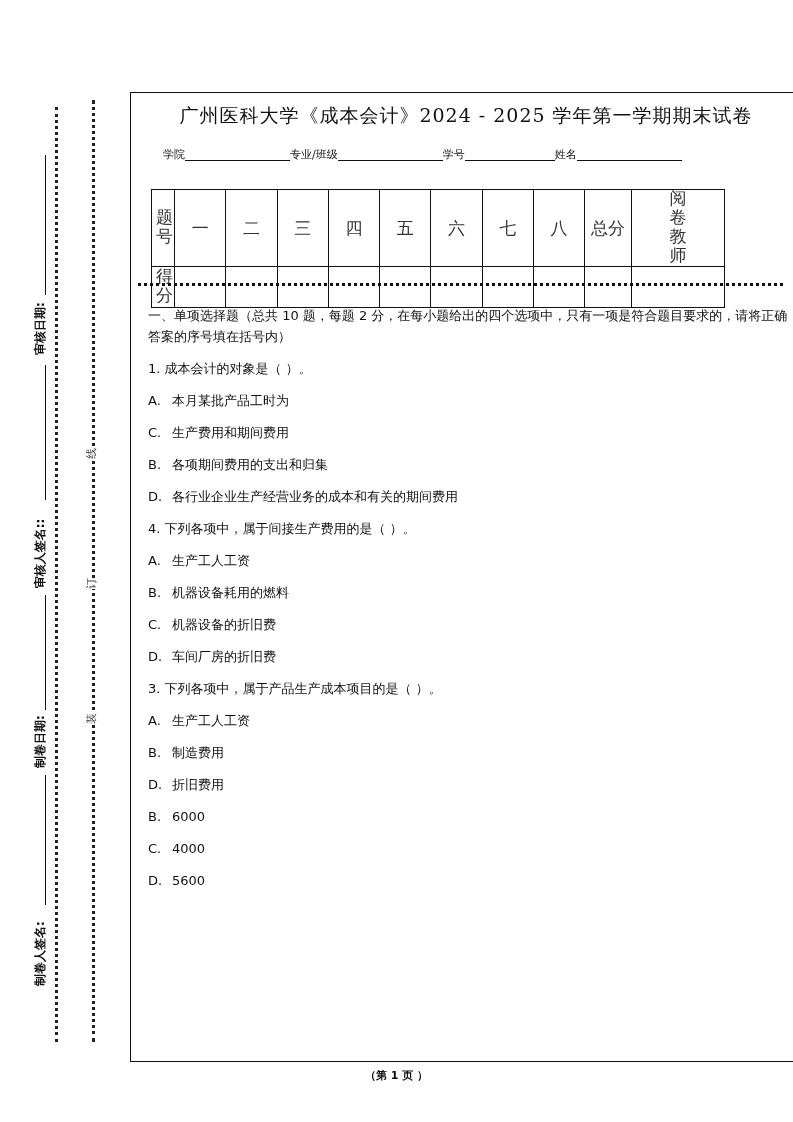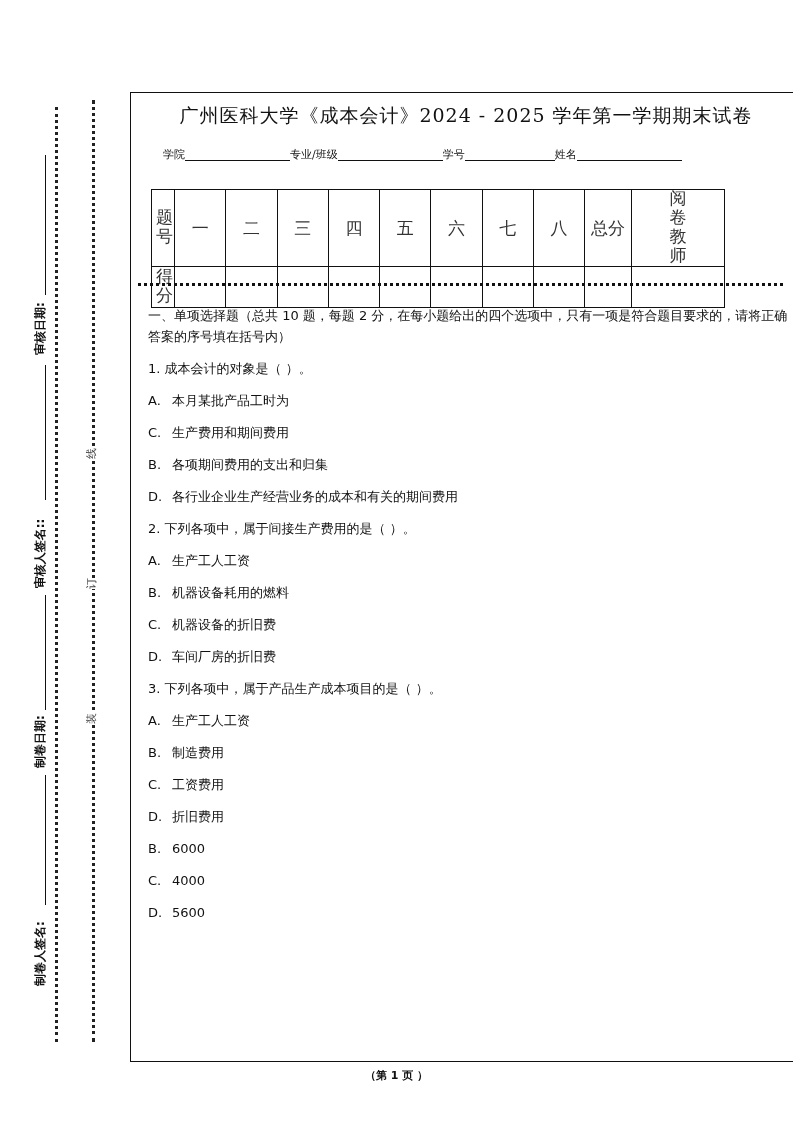--- a/index.html
+++ b/index.html
@@ -129,32 +129,31 @@
 
     <div>
       <p class="para">1. 成本会计的对象是（   ）。</p>
       <p class="opt"><span class="key">A.</span><span>本月某批产品工时为</span></p>
       <p class="opt"><span class="key">C.</span><span>生产费用和期间费用</span></p>
       <p class="opt"><span class="key">B.</span><span>各项期间费用的支出和归集</span></p>
       <p class="opt"><span class="key">D.</span><span>各行业企业生产经营业务的成本和有关的期间费用</span></p>
     </div>
 
     <div>
-      <p class="para">2. 下列各项中，属于间接生产费用的是（   ）。</p>
+      <p class="para">4. 下列各项中，属于间接生产费用的是（   ）。</p>
       <p class="opt"><span class="key">A.</span><span>生产工人工资</span></p>
       <p class="opt"><span class="key">B.</span><span>机器设备耗用的燃料</span></p>
       <p class="opt"><span class="key">C.</span><span>机器设备的折旧费</span></p>
       <p class="opt"><span class="key">D.</span><span>车间厂房的折旧费</span></p>
     </div>
 
     <div>
       <p class="para">3. 下列各项中，属于产品生产成本项目的是（   ）。</p>
       <p class="opt"><span class="key">A.</span><span>生产工人工资</span></p>
       <p class="opt"><span class="key">B.</span><span>制造费用</span></p>
-      <p class="opt"><span class="key">C.</span><span>工资费用</span></p>
       <p class="opt"><span class="key">D.</span><span>折旧费用</span></p>
     </div>
 
     <div>
       <p class="opt"><span class="key">B.</span><span>6000</span></p>
       <p class="opt"><span class="key">C.</span><span>4000</span></p>
       <p class="opt"><span class="key">D.</span><span>5600</span></p>
     </div>
   </div>
 </div>

